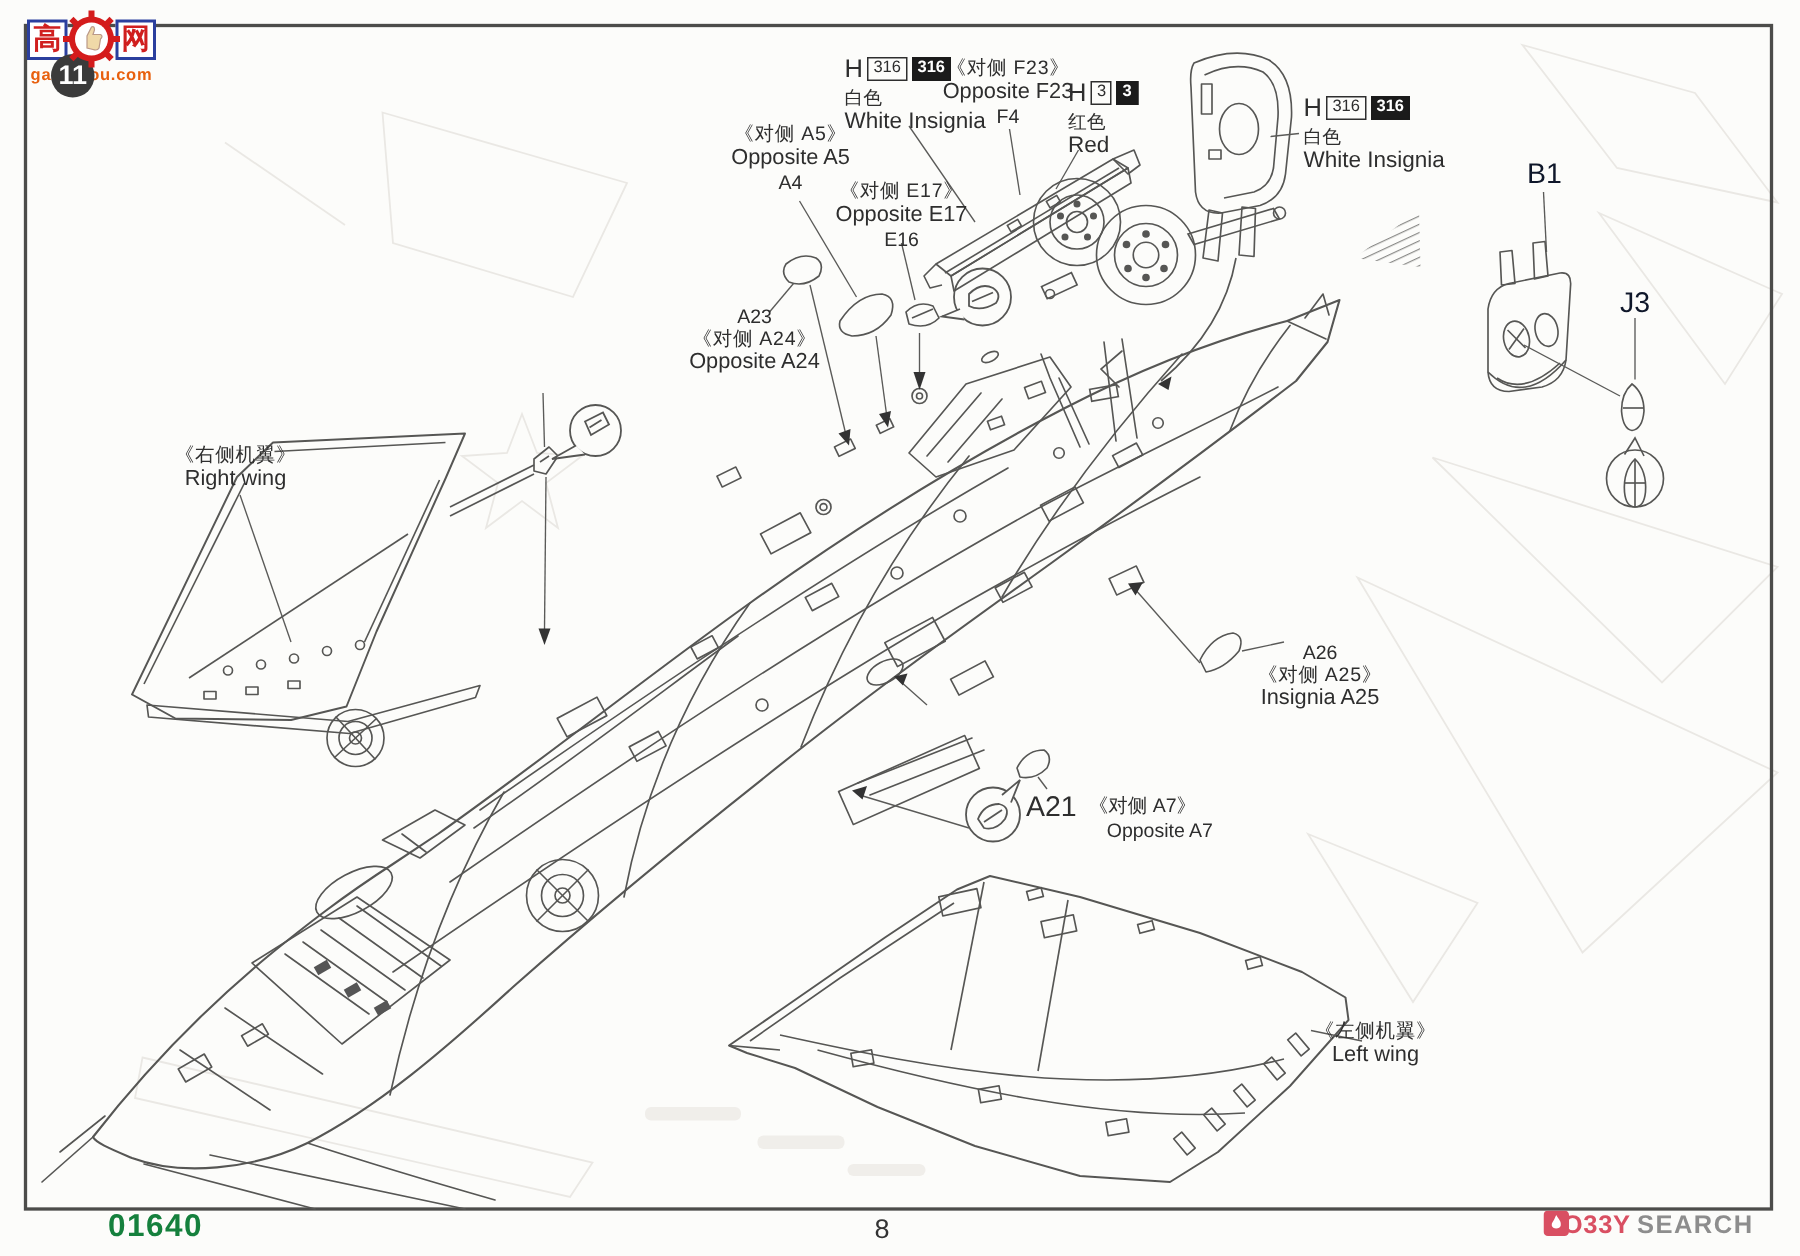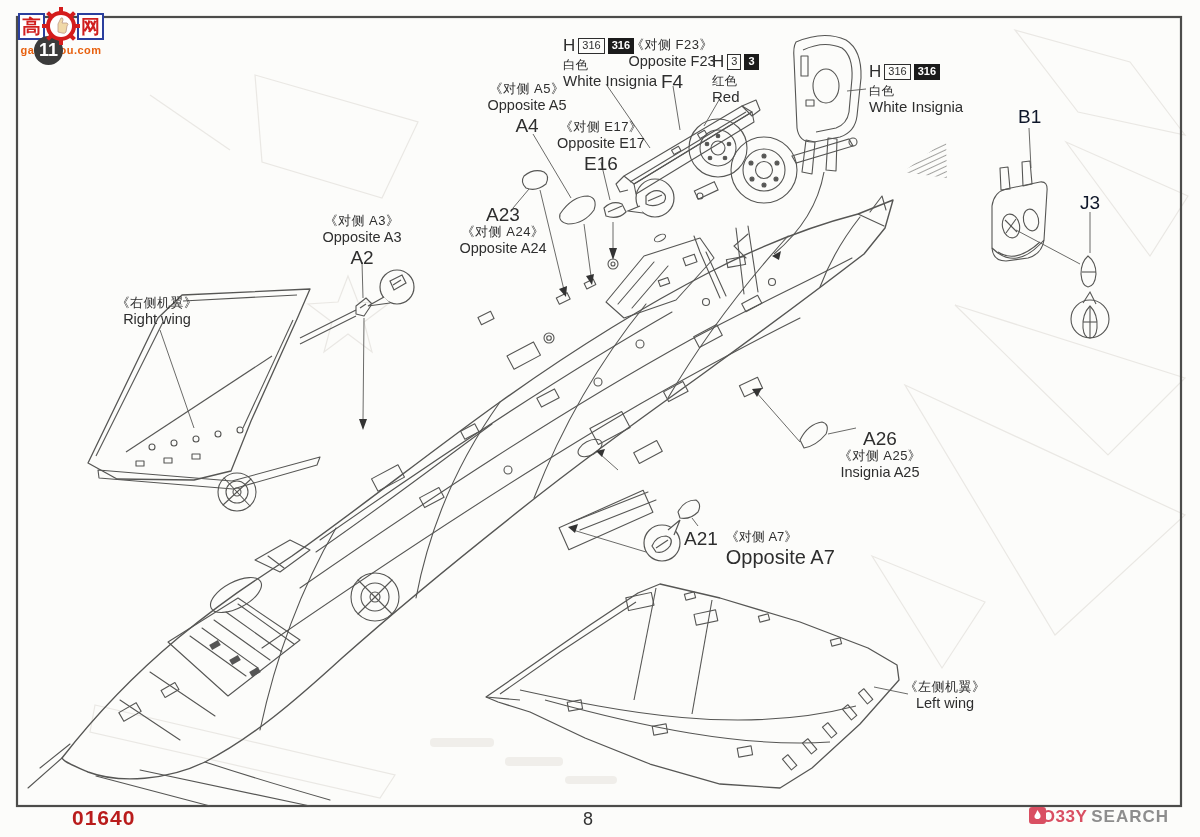--- a/index.html
+++ b/index.html
@@ -2,40 +2,40 @@
 <html><head>
 <meta charset="utf-8">
 <style>
   html,body{margin:0;padding:0;}
   body{width:1200px;height:837px;background:#fdfdfc;font-family:"Liberation Sans",sans-serif;-webkit-font-smoothing:antialiased;}
   .canvas{position:relative;width:1200px;height:837px;background:#fcfcfa;overflow:hidden;}
   svg{position:absolute;left:0;top:0;}
   .lbl{position:absolute;color:#2e2e2e;text-align:center;line-height:1.12;transform:translateX(-50%);white-space:nowrap;}
   .lbl .cn{font-size:13px;letter-spacing:.5px;}
   .lbl .en{font-size:14.5px;}
-  .lbl .part{font-size:19px;margin-top:2px;}
+  .lbl .part{font-size:13px;margin-top:2px;}
   .hlabel{position:absolute;color:#2e2e2e;text-align:left;line-height:1.15;white-space:nowrap;}
   .hrow{display:flex;align-items:center;gap:3px;font-size:17px;}
   .hletter{font-size:17px;}
   .hbox{border:1.3px solid #2e2e2e;font-size:11px;padding:0 3px;line-height:13px;height:14px;display:inline-block;background:#fcfcfa;}
   .hbox.solid{background:#1b1b1b;color:#fff;border-color:#1b1b1b;font-weight:bold;}
   .hlabel .cnline{font-size:12.5px;margin-top:2px;}
   .hlabel .enline{font-size:15px;}
   .codelbl{position:absolute;color:#0f172a;font-size:19px;white-space:nowrap;}
   .row2{position:absolute;display:flex;gap:8px;color:#2e2e2e;align-items:flex-start;white-space:nowrap;}
   .row2 .part{font-size:19px;}
   .row2 .col .cn{font-size:13px;}
-  .row2 .col .en{font-size:20px;}
+  .row2 .col .en{font-size:13px;margin-left:12px;}
   .step{position:absolute;left:34px;top:36px;width:29px;height:29px;border-radius:50%;background:#3b3b3b;color:#fff;font-size:18px;font-weight:bold;display:flex;align-items:center;justify-content:center;text-align:right;}
   .wm{position:absolute;left:18px;top:6px;}
   .wmrow{display:flex;align-items:center;}
   .wmbox{width:23px;height:23px;border:2.5px solid #2b3f9e;background:#fff;color:#d01f1f;font-weight:bold;font-size:19px;line-height:23px;text-align:center;}
   .wmgear{width:40px;height:40px;margin:0 -4px;position:relative;z-index:2;}
   .wmdomain{font-size:11px;font-weight:bold;color:#e8600e;letter-spacing:.5px;margin-top:-2px;text-align:center;}
-  .footer-kit{position:absolute;left:72px;top:806px;font-size:21px;font-weight:bold;color:#b91c1c;letter-spacing:1px;}
+  .footer-kit{position:absolute;left:72px;top:806px;font-size:21px;font-weight:bold;color:#15803d;letter-spacing:1px;}
   .footer-page{position:absolute;left:588px;top:809px;font-size:18px;color:#333;transform:translateX(-50%);}
   .brand{position:absolute;left:1029px;top:807px;display:flex;align-items:center;gap:4px;}
   .brand .hobby{color:#d94f62;font-weight:bold;font-size:17px;letter-spacing:.5px;}
   .brand .search{color:#8d8d8d;font-weight:bold;font-size:17px;letter-spacing:1px;}
 </style>
 </head>
 <body>
 
 <div class="canvas">
 
@@ -408,25 +408,20 @@
   <div class="en">Opposite E17</div>
   <div class="part">E16</div>
 </div>
 
 <div class="lbl" style="left:503px;top:204px">
   <div class="part" style="margin-top:0">A23</div>
   <div class="cn">《对侧 A24》</div>
   <div class="en">Opposite A24</div>
 </div>
 
-<div class="lbl" style="left:362px;top:214px">
-  <div class="cn">《对侧 A3》</div>
-  <div class="en">Opposite A3</div>
-  <div class="part">A2</div>
-</div>
 
 <div class="lbl" style="left:880px;top:416px">
   <div class="part" style="margin-top:12px">A26</div>
   <div class="cn">《对侧 A25》</div>
   <div class="en">Insignia A25</div>
 </div>
 
 <div class="row2" style="left:684px;top:528px">
   <span class="part">A21</span>
   <span class="col">
@@ -436,21 +431,21 @@
 </div>
 
 <div class="codelbl" style="left:1018px;top:106px">B1</div>
 <div class="codelbl" style="left:1080px;top:192px">J3</div>
 
 <div class="lbl" style="left:157px;top:296px">
   <div class="cn">《右侧机翼》</div>
   <div class="en">Right wing</div>
 </div>
 
-<div class="lbl" style="left:945px;top:680px">
+<div class="lbl" style="left:917px;top:680px">
   <div class="cn">《左侧机翼》</div>
   <div class="en">Left wing</div>
 </div>
 
 <div class="footer-kit">01640</div>
 <div class="footer-page">8</div>
 <div class="brand">
   <svg width="17" height="17" viewBox="0 0 17 17">
     <rect x="0" y="0" width="17" height="17" rx="3" fill="#d94f62"></rect>
     <path d="M8.5 3 C10 6 12 6.8 11.5 10 C11.1 12.6 6 12.8 5.5 10 C5.2 8.2 6.6 7.4 7.2 5.8 C7.6 4.8 8.1 3.9 8.5 3 Z" fill="#fff"></path>

